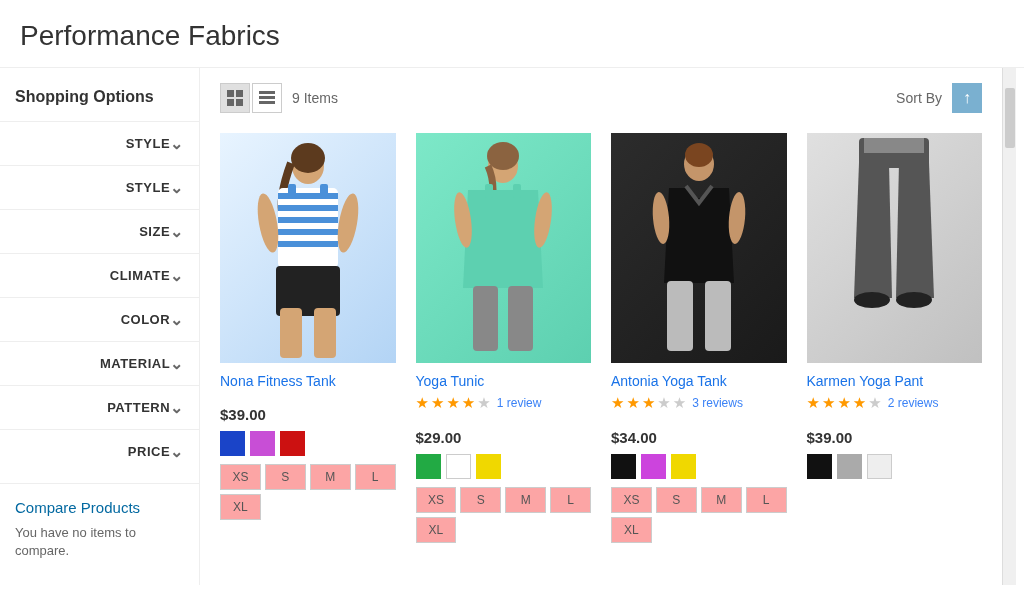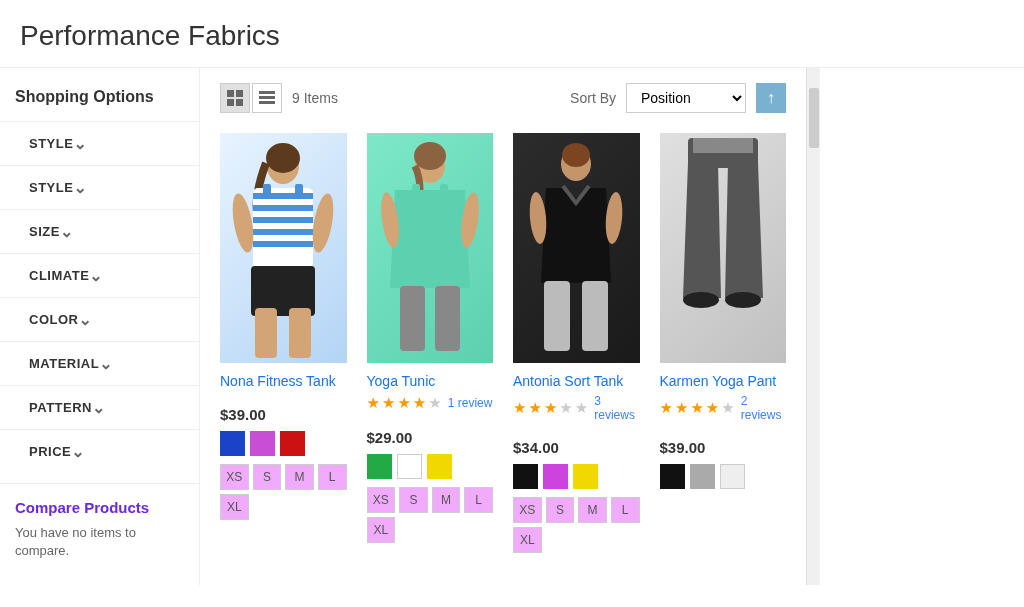--- a/index.html
+++ b/index.html
@@ -1,28 +1,28 @@
 <!DOCTYPE html>
 <html><head>
   <meta charset="utf-8">
   <style>
     * { box-sizing: border-box; margin: 0; padding: 0; }
     body { font-family: Arial, sans-serif; background: #fff; color: #333; font-size: 14px; overflow-x: hidden; }
 
     .page-title { font-size: 28px; font-weight: 300; padding: 20px 20px 15px 20px; color: #333; border-bottom: 1px solid #eee; }
 
-    .main-layout { display: flex; width: 820px; }
+    .main-layout { display: flex; width: 1016px; }
 
     
     .sidebar { width: 200px; min-width: 200px; padding: 10px 0; border-right: 1px solid #eee; }
     .sidebar-title { font-size: 16px; font-weight: bold; padding: 10px 15px 15px 15px; color: #333; }
-    .filter-item { border-top: 1px solid #eee; padding: 12px 29px; display: flex; justify-content: flex-start; align-items: center; cursor: pointer; font-size: 13px; font-weight: bold; color: #333; letter-spacing: 0.5px; }
+    .filter-item { border-top: 1px solid #eee; padding: 12px 15px; display: flex; justify-content: flex-end; align-items: center; cursor: pointer; font-size: 13px; font-weight: bold; color: #333; letter-spacing: 0.5px; }
     .chevron { font-size: 16px; color: #666; }
     .compare-section { padding: 15px; border-top: 1px solid #eee; margin-top: 10px; }
-    .compare-title { color: #6d28d9; font-size: 15px; font-weight: bold; margin-bottom: 8px; }
+    .compare-title { color: #0369a1; font-size: 15px; font-weight: normal; margin-bottom: 8px; }
     .compare-text { font-size: 13px; color: #666; line-height: 1.4; }
 
     
     .content { flex: 1; padding: 15px 20px; }
 
     
     .toolbar { display: flex; align-items: center; margin-bottom: 20px; gap: 10px; }
     .view-buttons { display: flex; gap: 2px; }
     .view-btn { width: 30px; height: 30px; border: 1px solid #ccc; background: #fff; cursor: pointer; display: flex; align-items: center; justify-content: center; font-size: 16px; color: #666; }
     .view-btn.active { background: #e0e0e0; }
@@ -44,21 +44,21 @@
 
     .product-name { font-size: 14px; color: #1a73e8; margin-bottom: 5px; }
     .product-price { font-size: 15px; font-weight: bold; color: #333; margin-bottom: 8px; margin-top: 12px; }
     .stars { display: flex; align-items: center; gap: 2px; margin-bottom: 5px; }
     .star { color: #f90; font-size: 15px; }
     .star.empty { color: #ccc; }
     .review-count { font-size: 12px; color: #3b82f6; margin-left: 4px; }
     .color-swatches { display: flex; gap: 5px; margin-bottom: 8px; }
     .swatch { width: 25px; height: 25px; cursor: pointer; }
     .size-buttons { display: grid; grid-template-columns: repeat(4, 1fr); gap: 4px; }
-    .size-btn { border: 1px solid #ccc; background: #f0abfc; padding: 5px 2px; font-size: 12px; text-align: center; cursor: pointer; color: #555; }
+    .size-btn { border: 1px solid #ccc; background: #fca5a5; padding: 5px 2px; font-size: 12px; text-align: center; cursor: pointer; color: #555; }
 
     
     .scrollbar { width: 14px; background: #f0f0f0; border-left: 1px solid #ddd; display: flex; flex-direction: column; align-items: center; }
     .scrollbar-thumb { width: 10px; height: 60px; background: #ccc; margin-top: 20px; border-radius: 2px; }
   </style>
 </head>
 <body>
 
 <div class="page-title">Performance Fabrics</div>
 
@@ -121,25 +121,20 @@
         <button class="view-btn">
           <svg width="16" height="16" viewBox="0 0 16 16">
             <rect x="0" y="1" width="16" height="3" fill="#666"></rect>
             <rect x="0" y="6" width="16" height="3" fill="#666"></rect>
             <rect x="0" y="11" width="16" height="3" fill="#666"></rect>
           </svg>
         </button>
       </div>
       <span class="item-count">9 Items</span>
       <span class="sort-label">Sort By</span>
-      <select class="sort-select">
-        <option>Position</option>
-        <option>Name</option>
-        <option>Price</option>
-      </select>
       <button class="sort-up-btn">
         <span>↑</span>
       </button>
     </div>
 
     <div class="products-grid">
 
       <div class="product-card">
         <div class="product-image img-nona">
           <svg width="120" height="220" viewBox="0 0 120 220">
@@ -235,21 +230,21 @@
             <path d="M30 50 L50 50 L55 60 L65 60 L70 50 L90 50 L95 145 L25 145 Z" fill="#111"></path>
 
             <path d="M47 48 L60 65 L73 48" stroke="#555" stroke-width="4" fill="none"></path>
 
             <rect x="28" y="143" width="26" height="70" rx="4" fill="#bbb"></rect>
             <rect x="66" y="143" width="26" height="70" rx="4" fill="#bbb"></rect>
             <ellipse cx="22" cy="80" rx="8" ry="26" fill="#c4956a" transform="rotate(-5 22 80)"></ellipse>
             <ellipse cx="98" cy="80" rx="8" ry="26" fill="#c4956a" transform="rotate(5 98 80)"></ellipse>
           </svg>
         </div>
-        <div class="product-name">Antonia Sort Tank</div>
+        <div class="product-name">Antonia Yoga Tank</div>
         <div class="stars">
           <span class="star">★</span>
           <span class="star">★</span>
           <span class="star">★</span>
           <span class="star empty">★</span>
           <span class="star empty">★</span>
           <span class="review-count">3 reviews</span>
         </div>
         <div class="product-price">$34.00</div>
         <div class="color-swatches">

